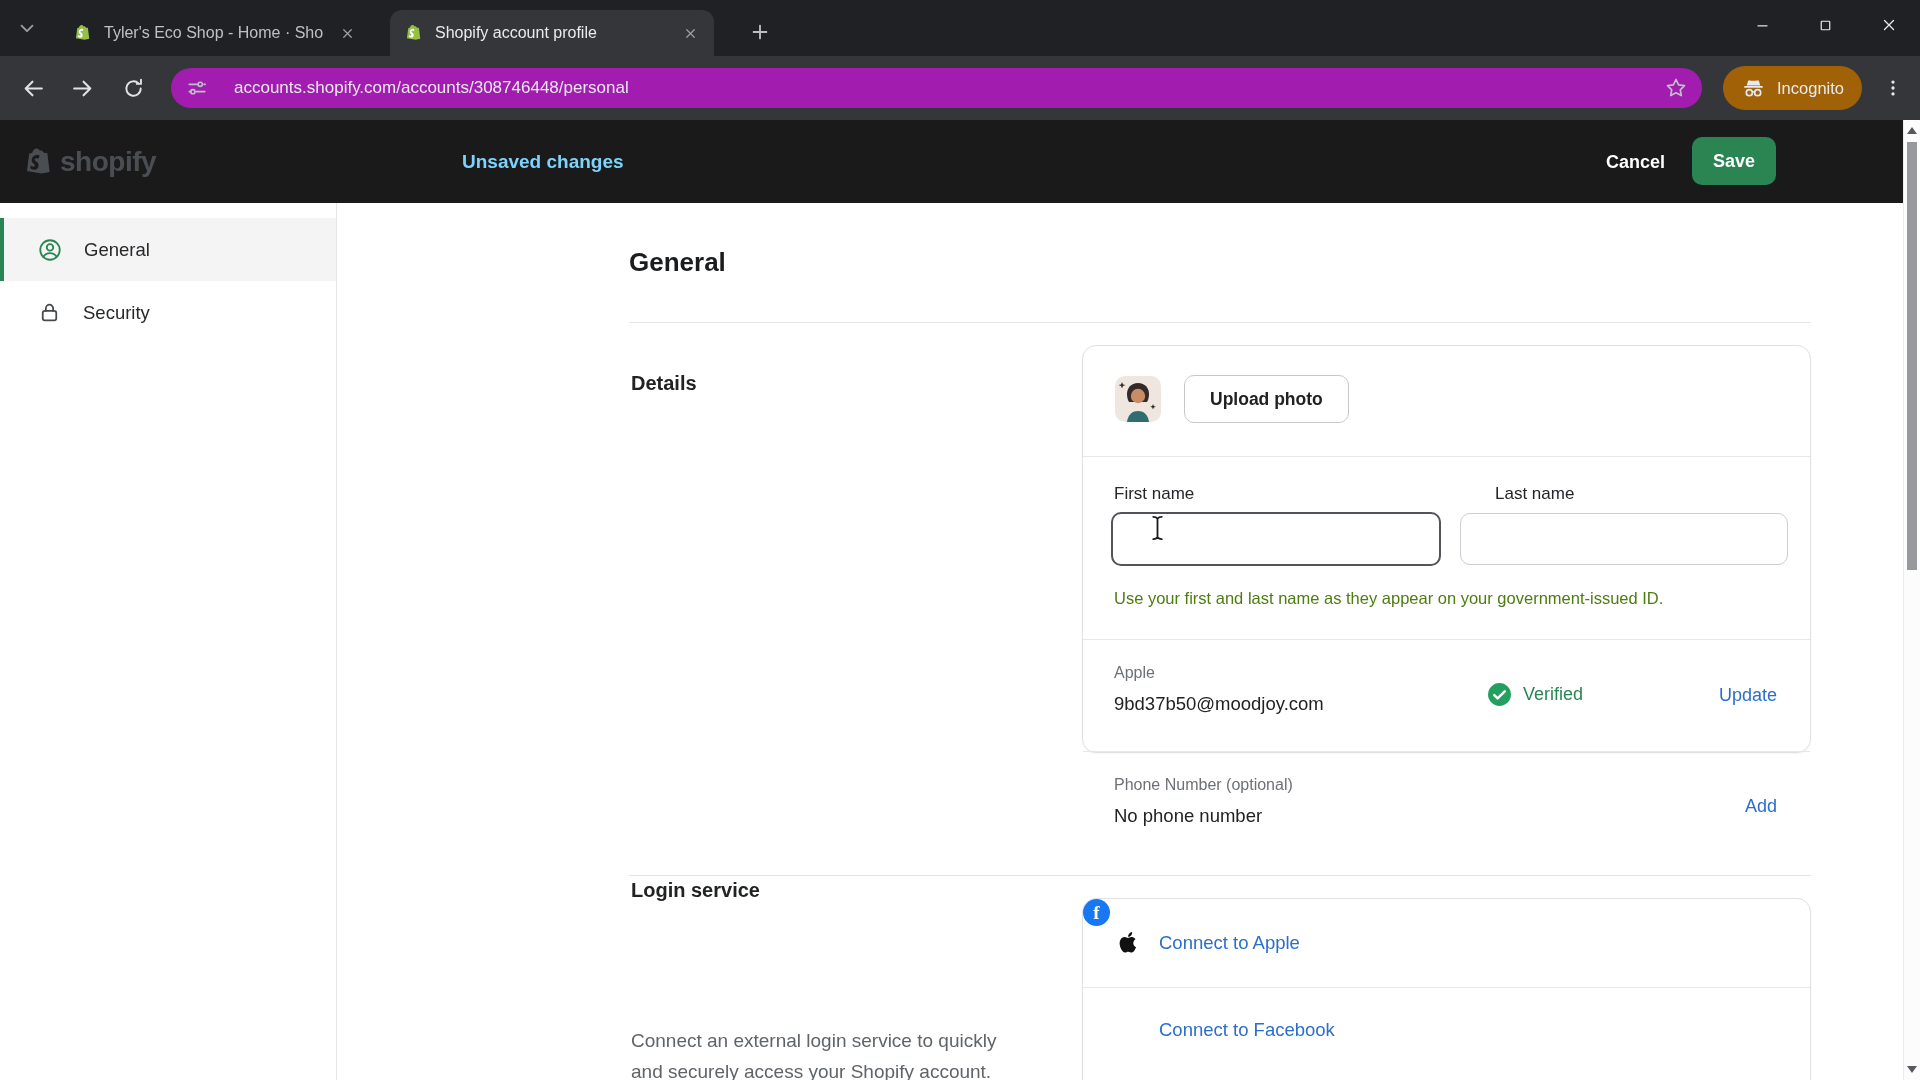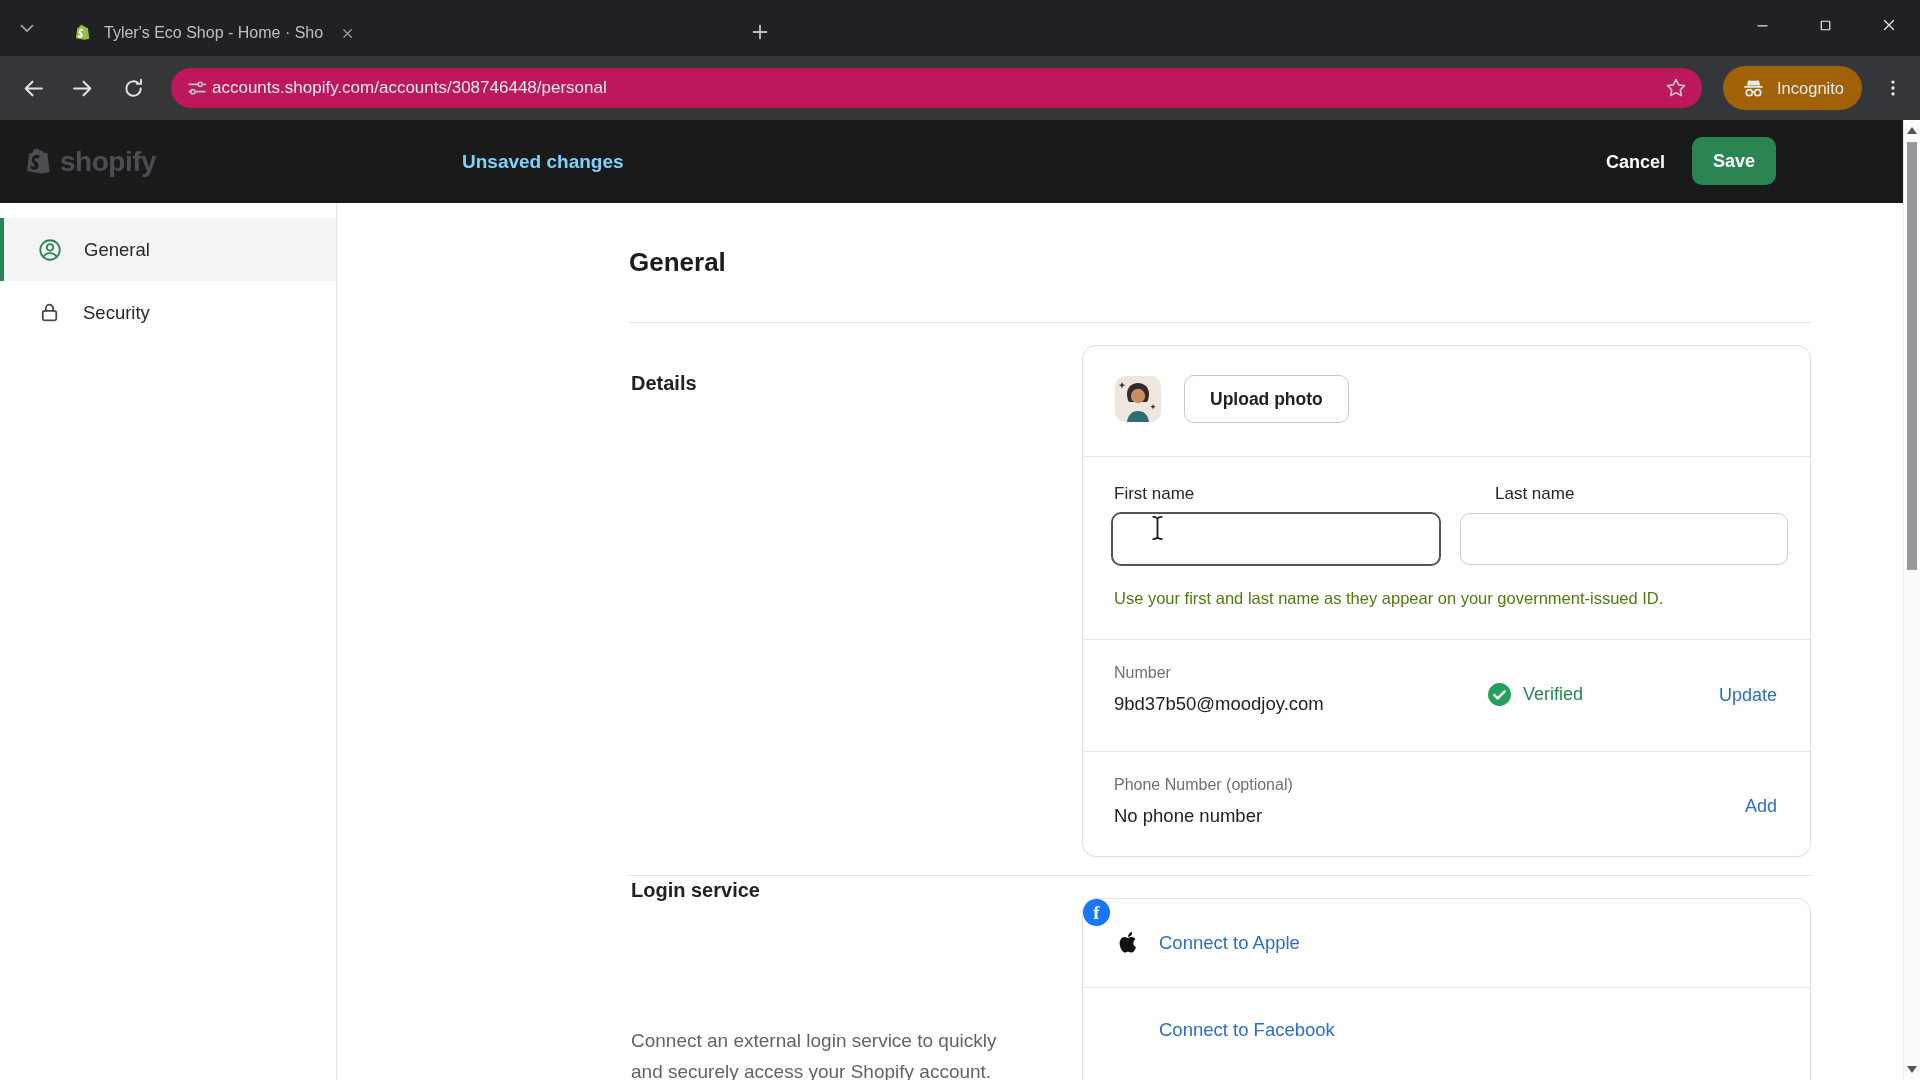--- a/index.html
+++ b/index.html
@@ -23,22 +23,22 @@
     justify-content:center; color:#9aa0a6; flex:none; }
   .newtab { position:absolute; left:741px; top:13px; width:38px; height:38px; border-radius:50%;
     display:flex; align-items:center; justify-content:center; color:#bdc1c6; }
   .win-controls { position:absolute; right:0; top:0; height:50px; display:flex; }
   .win-btn { width:63px; height:50px; display:flex; align-items:center; justify-content:center; color:#e8eaed; }
 
   .toolbar { position:absolute; top:56px; left:0; right:0; height:64px; background:#35363a; }
   .nav-btn { position:absolute; top:50%; transform:translateY(-50%); width:38px; height:38px;
     border-radius:50%; display:flex; align-items:center; justify-content:center; color:#dfe1e5; }
   .nav-back { left:14px; } .nav-fwd { left:63px; } .nav-reload { left:114px; }
-  .omnibox { position:absolute; left:171px; top:12px; width:1531px; height:40px; background:#be185d;
-    border-radius:20px; display:flex; align-items:center; gap:4px; padding:0 14px 0 15px; cursor:text; }
+  .omnibox { position:absolute; left:171px; top:12px; width:1531px; height:40px; background:#a21caf;
+    border-radius:20px; display:flex; align-items:center; gap:26px; padding:0 14px 0 15px; cursor:text; }
   .omni-url { flex:1; color:#e8eaed; font-size:17px; white-space:nowrap; overflow:hidden; }
   .incognito-chip { position:absolute; right:58px; top:10px; height:44px; border-radius:22px;
     display:flex; align-items:center; gap:11px; padding:0 18px; color:#e8eaed; font-size:16.5px;
     background:#a16207; }
   .menu-dots { position:absolute; right:8px; top:50%; transform:translateY(-50%); width:38px; height:38px;
     display:flex; align-items:center; justify-content:center; color:#e8eaed; }
 
   
   .topbar { position:absolute; top:120px; left:0; right:0; height:83px; background:#1a1a1a; }
   .brand { position:absolute; left:22px; top:50%; transform:translateY(-50%); display:flex;
@@ -65,21 +65,21 @@
   .page-title { position:absolute; left:629px; top:247px; font-size:26px; font-weight:bold; color:#1a1c1d; }
   .rule { position:absolute; left:629px; width:1182px; height:1px; background:#e3e4e6; }
   .rule1 { top:322px; } .rule2 { top:875px; }
   .section-label { position:absolute; left:631px; font-size:20px; font-weight:bold; color:#202223; }
   .sl-details { top:372px; } .sl-login { top:879px; }
   .login-desc { position:absolute; left:631px; top:981px; width:372px; font-size:19px; color:#5f6469;
     line-height:1.62;margin-top:45px; }
 
   .card { position:absolute; left:1082px; width:729px; background:#fff; border:1px solid #dfe1e3;
     border-radius:14px; box-shadow:0 1px 2px rgba(0,0,0,.04); }
-  .card1 { top:345px; height:512px; }
+  .card1 { top:345px; height:408px; }
   .card2 { top:898px; height:240px; }
   .card-div { position:absolute; left:0; right:0; height:1px; background:#e6e7e9; }
 
   .avatar { position:absolute; left:32px; top:30px; width:46px; height:46px; border-radius:10px;
     overflow:hidden; }
   .upload-btn { position:absolute; left:101px; top:29px; height:48px; padding:0 25px;
     border:1px solid #c6c9cc; border-radius:10px; background:#fff; font-size:17.5px; font-weight:bold;
     color:#202223; display:flex; align-items:center; }
   .fld-label { position:absolute; top:138px; font-size:17px; color:#24262a; }
   .lbl-first { left:31px; } .lbl-last { left:377px;margin-left:35px; }
@@ -137,20 +137,34 @@
         </svg>
     </span>
     <span class="tab-title">Tyler's Eco Shop - Home · Shopi</span>
     <span class="tab-close">
       <svg viewBox="0 0 24 24" width="15" height="15" fill="none" stroke="currentColor" stroke-width="2" stroke-linecap="round">
           <path d="M6 6l12 12M18 6L6 18"></path>
         </svg>
     </span>
   </div>
 
+  <div class="tab t2">
+    <span style="display:flex">
+      <svg viewBox="0 0 24 24" width="20" height="20">
+          <path d="M17.9 5.9c0-.1-.1-.2-.2-.2l-2-.1s-1.6-1.6-1.8-1.7c-.2-.2-.5-.1-.6-.1l-.8.3c-.5-1.1-1.2-1.7-2.2-1.7-1.6 0-2.6 1.5-3.1 3.1l-1.6.5c-.5.2-.5.2-.6.7L3.5 18.3l10.4 1.9 5.6-1.2z" fill="#95bf47"></path>
+          <path d="M12.4 7.5l-.7 2.2s-.7-.3-1.5-.3c-1.2 0-1.3.8-1.3 1 0 1 2.8 1.4 2.8 3.9 0 2-1.2 3.2-2.9 3.2-2 0-3-1.3-3-1.3l.5-1.8s1.1.9 2 .9c.6 0 .8-.5.8-.8 0-1.4-2.3-1.4-2.3-3.7 0-1.9 1.4-3.8 4.2-3.8.9 0 1.4.5 1.4.5z" fill="#fff"></path>
+        </svg>
+    </span>
+    <span class="tab-title">Shopify account profile</span>
+    <span class="tab-close">
+      <svg viewBox="0 0 24 24" width="15" height="15" fill="none" stroke="currentColor" stroke-width="2" stroke-linecap="round">
+          <path d="M6 6l12 12M18 6L6 18"></path>
+        </svg>
+    </span>
+  </div>
 
   <button class="newtab">
     <svg viewBox="0 0 24 24" width="22" height="22" fill="none" stroke="currentColor" stroke-width="2" stroke-linecap="round">
         <path d="M12 5v14M5 12h14"></path>
       </svg>
   </button>
 
   <div class="win-controls">
     <button class="win-btn">
       <svg viewBox="0 0 24 24" width="17" height="17" fill="none" stroke="currentColor" stroke-width="1.7">
@@ -281,21 +295,21 @@
   <div class="card-div" style="top:110px"></div>
 
   <label class="fld-label lbl-first">First name</label>
   <label class="fld-label lbl-last">Last name</label>
   <input class="fld fld-first" type="text" value="" style="">
   <input class="fld fld-last" type="text" value="" style="">
   <p class="helper">Use your first and last name as they appear on your government-issued ID.</p>
 
   <div class="card-div" style="top:293px"></div>
 
-  <span class="mini-label email-label">Number</span>
+  <span class="mini-label email-label">Apple</span>
   <span class="row-value email-value">9bd37b50@moodjoy.com</span>
   <span class="verified">
     <span style="display:flex">
       <svg viewBox="0 0 24 24" width="25" height="25">
           <circle cx="12" cy="12" r="11" fill="var(--verified-green,#23a05f)"></circle>
           <path d="M7 12.5l3.2 3.2L17 9" stroke="#fff" stroke-width="2.4" fill="none" stroke-linecap="round" stroke-linejoin="round"></path>
         </svg>
     </span>
     <span>Verified</span>
   </span>

